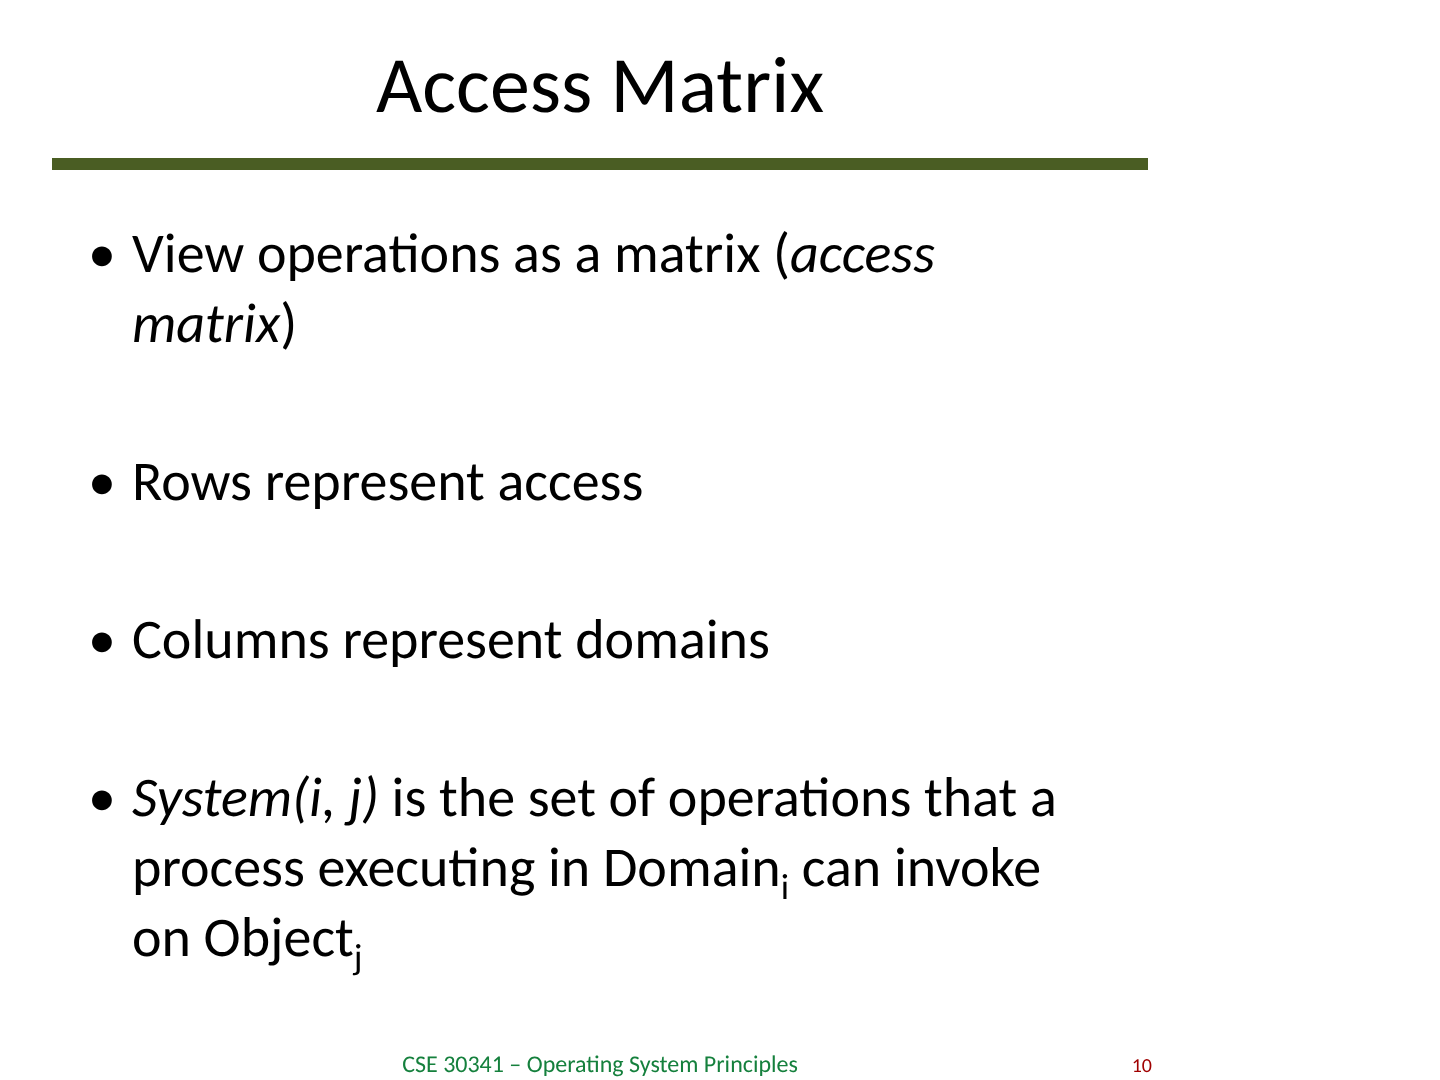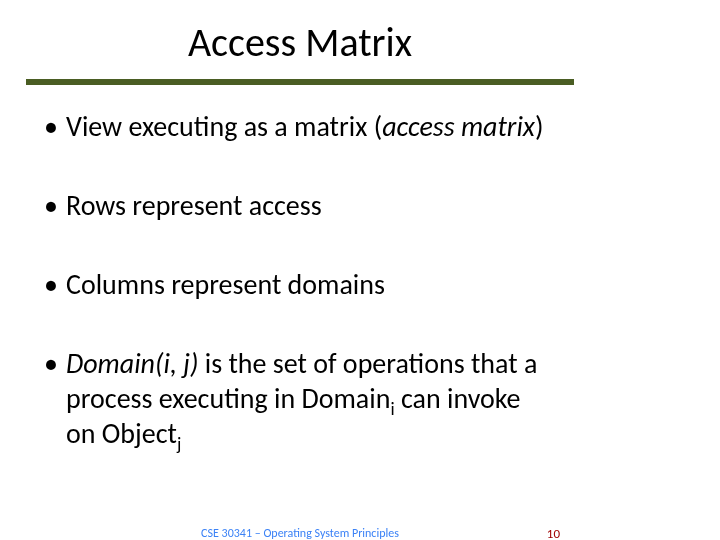--- a/index.html
+++ b/index.html
@@ -9,56 +9,56 @@
   .title { font-size: 40px; font-weight: 400; }
   .rule { height: 6px; background: #4a5d23; margin: 12px 26px 0 26px; }
   .content { padding: 24px 44px 0 44px; }
   .bullet { display: flex; align-items: flex-start; font-size: 28px; line-height: 1.25; margin-bottom: 44px; }
   .bullet:last-child { margin-bottom: 0; }
   .marker { width: 22px; flex: 0 0 22px; }
   .text { flex: 1; }
   .ital { font-style: italic; }
   sub { font-size: 0.65em; vertical-align: sub; line-height: 0; }
   .footer { position: absolute; bottom: 14px; left: 0; width: 100%; }
-  .course { position: absolute; left: 50%; transform: translateX(-50%); font-size: 12px; color: #3b82f6; }
-  .pagenum { position: absolute; right: 40px; font-size: 13px; color: #a00000; }
+  .course { position: absolute; left: 50%; transform: translateX(-50%); font-size: 12px; color: #15803d; }
+  .pagenum { position: absolute; right: 24px; font-size: 10px; color: #a00000; }
 </style>
 </head>
 <body>
 
 <div class="slide">
 
   <div class="title-wrap">
     <h1 class="title">Access Matrix</h1>
   </div>
   <div class="rule"></div>
 
   <div class="content">
 
     <div class="bullet">
       <span class="marker">•</span>
       <span class="text">
-        <span>View executing as a matrix (</span><span class="ital">access matrix</span><span>)</span>
+        <span>View operations as a matrix (</span><span class="ital">access matrix</span><span>)</span>
       </span>
     </div>
 
     <div class="bullet">
       <span class="marker">•</span>
       <span class="text">Rows represent access</span>
     </div>
 
     <div class="bullet">
       <span class="marker">•</span>
       <span class="text">Columns represent domains</span>
     </div>
 
     <div class="bullet">
       <span class="marker">•</span>
       <span class="text">
-        <span class="ital">Domain(i, j)</span><span> is the set of operations that a process executing in Domain</span><sub>i</sub><span> can invoke on Object</span><sub>j</sub>
+        <span class="ital">System(i, j)</span><span> is the set of operations that a process executing in Domain</span><sub>i</sub><span> can invoke on Object</span><sub>j</sub>
       </span>
     </div>
 
   </div>
 
   <div class="footer">
     <span class="course">CSE 30341 – Operating System Principles</span>
     <span class="pagenum">10</span>
   </div>
 

